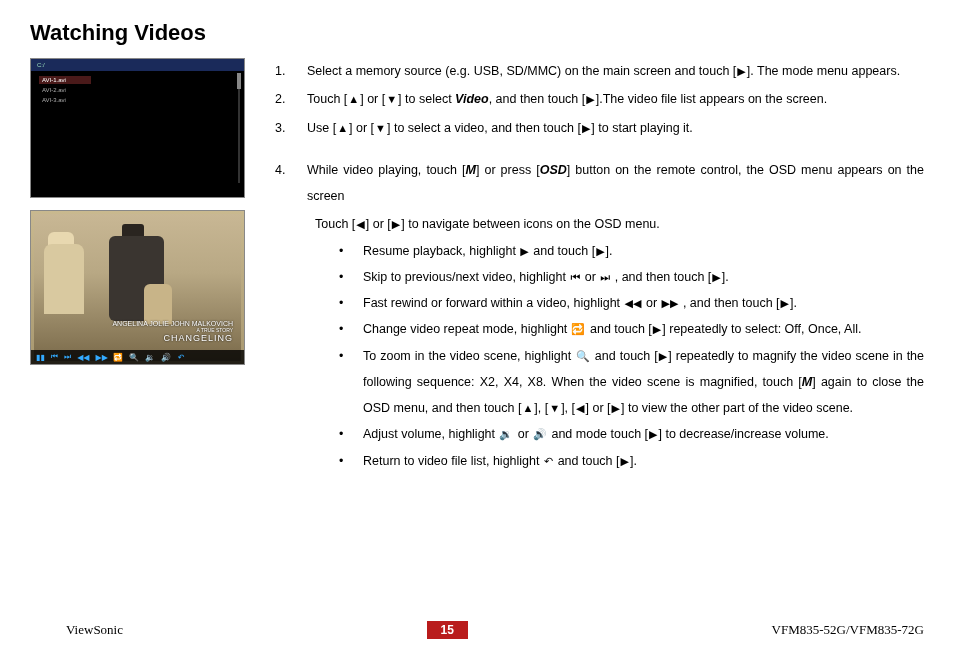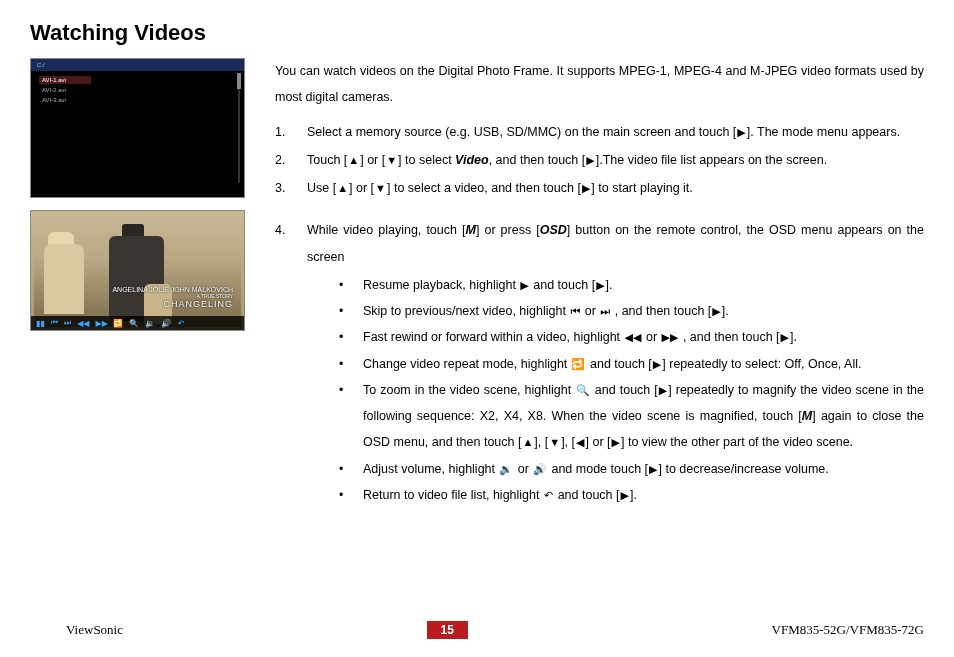--- a/index.html
+++ b/index.html
@@ -75,21 +75,21 @@
   .scrollbar-nub {
     position: absolute;
     right: 3px;
     top: 14px;
     width: 4px;
     height: 16px;
     background: #888;
   }
   .movie-thumb {
     width: 215px;
-    height: 121px;
+    height: 155px;
     background: linear-gradient(#c9b98f,#a89870);
     border: 1px solid #888;
     position: relative;
   }
   .movie-inner {
     position: absolute;
     inset: 3px;
     background: linear-gradient(to bottom,#c8b794 0%,#b8a884 40%,#7a6a4a 100%);
   }
   .movie-caption {
@@ -229,21 +229,20 @@
         <span>🔁</span>
         <span>🔍</span>
         <span>🔉</span>
         <span>🔊</span>
         <span>↶</span>
       </div>
     </div>
   </div>
 
   <div class="right-col">
-    <p class="intro">You can watch videos on the Digital Photo Frame. It supports MPEG-1, MPEG-4 and M-JPEG video formats used by most digital cameras.</p>
 
     <ol class="main-list">
       <li>
         <span class="num">1.</span>
         <span class="txt"><span>Select a memory source (e.g. USB, SD/MMC) on the main screen and touch [</span><span class="icon">▶</span><span>]. The mode menu appears.</span></span>
       </li>
       <li>
         <span class="num">2.</span>
         <span class="txt"><span>Touch [</span><span class="icon">▲</span><span>] or [</span><span class="icon">▼</span><span>] to select </span><b>Video</b><span>, and then touch [</span><span class="icon">▶</span><span>].The video file list appears on the screen.</span></span>
       </li>
@@ -255,20 +254,21 @@
 
     <div style="height:14px"></div>
 
     <ol class="main-list">
       <li>
         <span class="num">4.</span>
         <span class="txt"><span>While video playing, touch [</span><b>M</b><span>] or press [</span><b>OSD</b><span>] button on the remote control, the OSD menu appears on the screen</span></span>
       </li>
     </ol>
 
+    <p class="sub-indent"><span>Touch [</span><span class="icon">◀</span><span>] or [</span><span class="icon">▶</span><span>] to navigate between icons on the OSD menu.</span></p>
 
     <ul class="bullets">
       <li>
           <span class="dot">•</span>
           <span class="txt"><span>Resume playback, highlight </span><span class="icon">▶</span><span> and touch [</span><span class="icon">▶</span><span>].</span></span>
         </li>
       <li>
           <span class="dot">•</span>
           <span class="txt"><span>Skip to previous/next video, highlight </span><span class="icon">⏮</span><span> or </span><span class="icon">⏭</span><span> , and then touch [</span><span class="icon">▶</span><span>].</span></span>
         </li>

